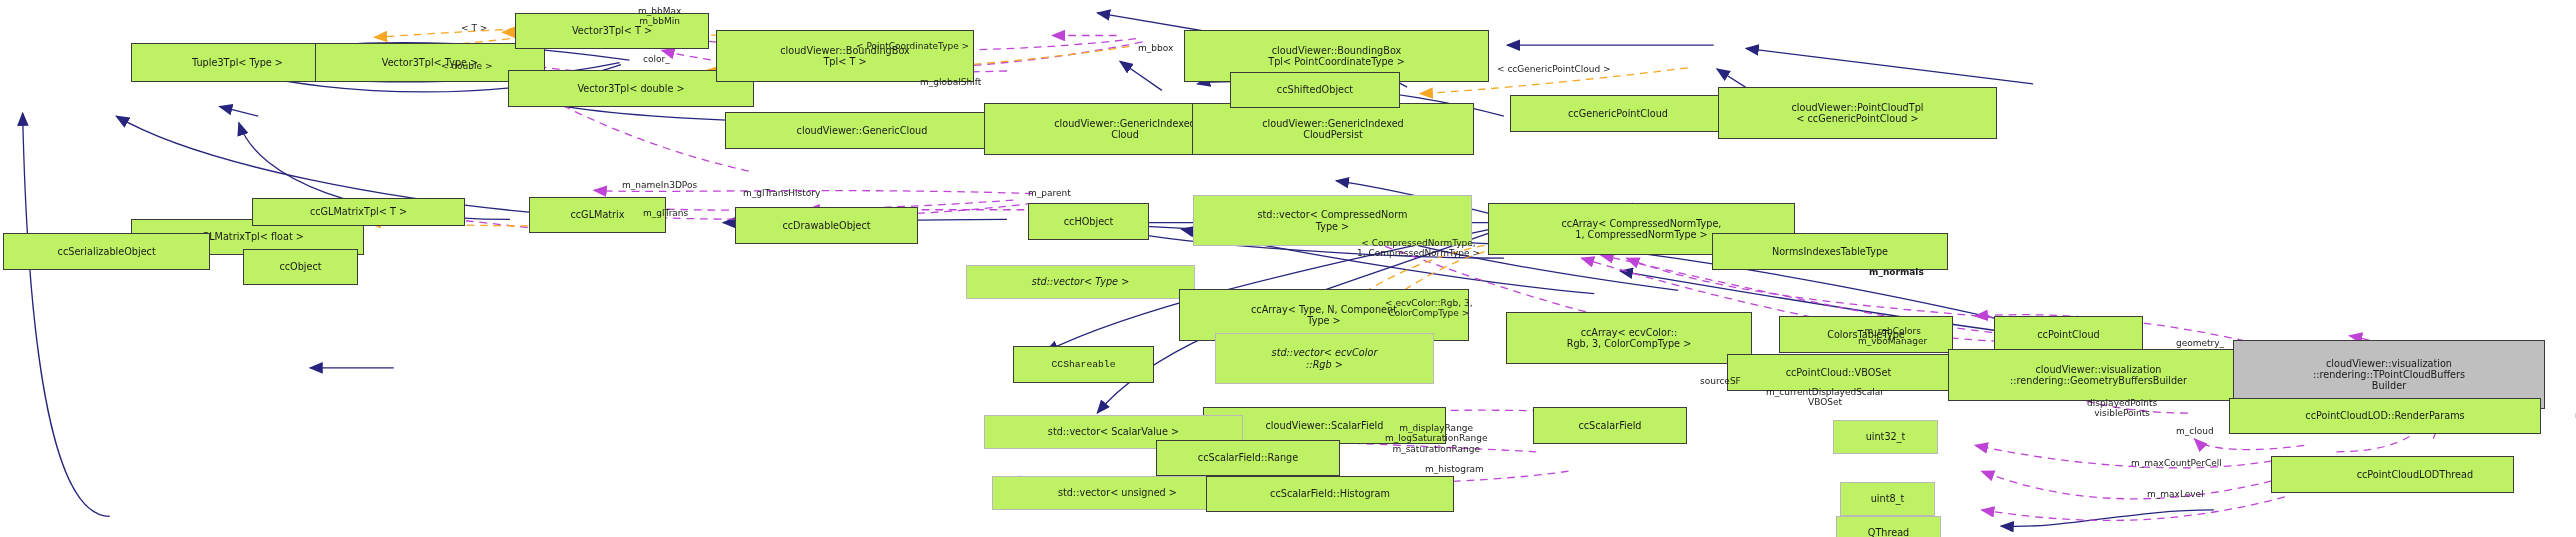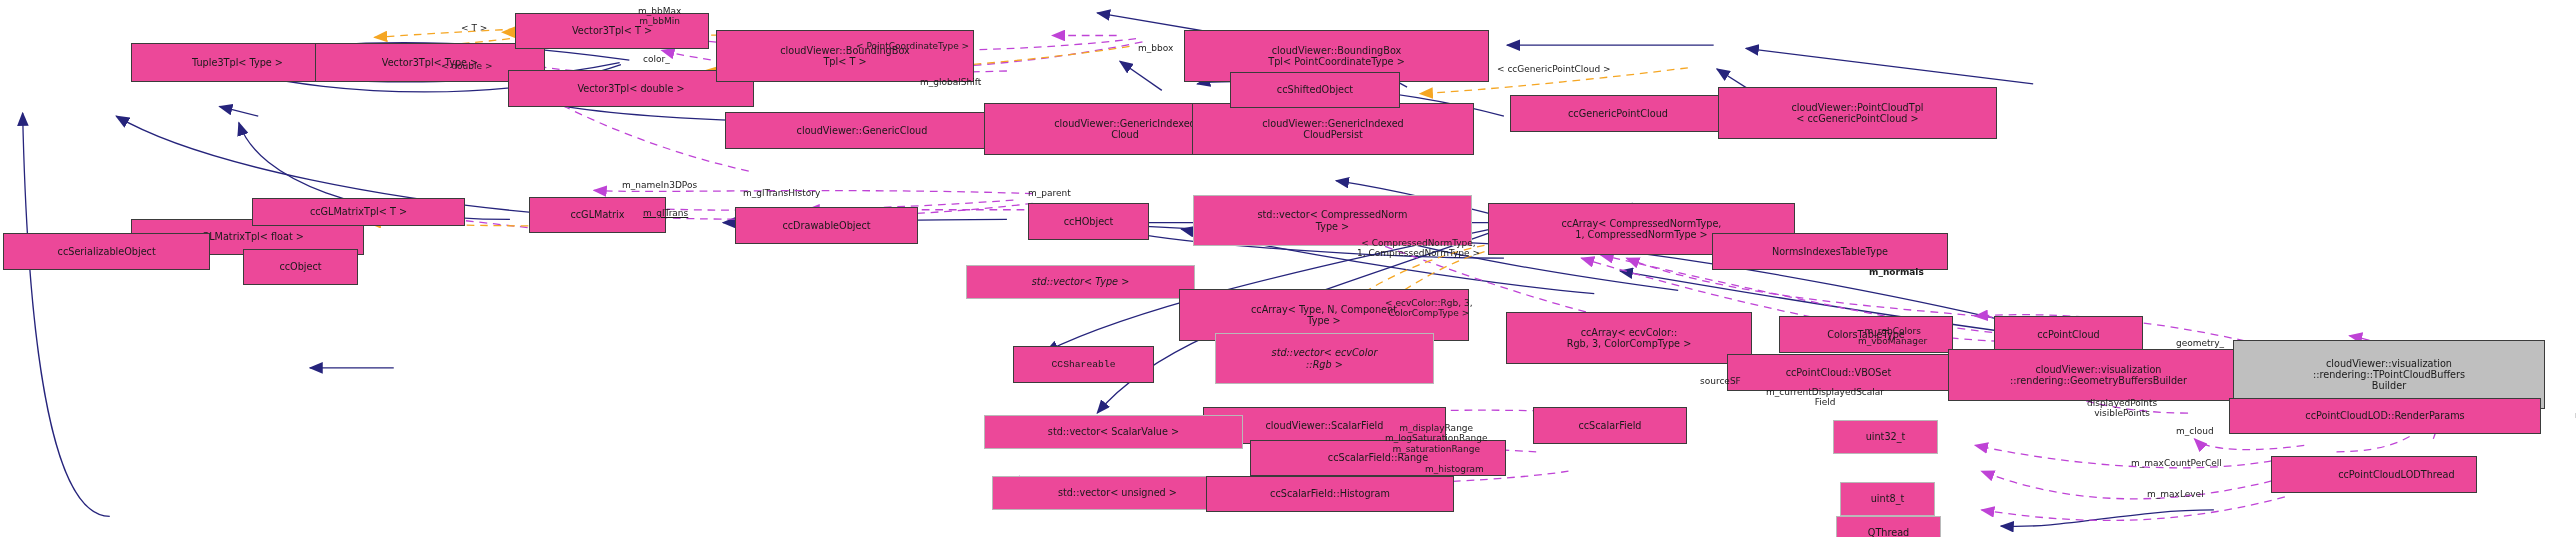--- a/index.html
+++ b/index.html
@@ -1,20 +1,20 @@
 <!DOCTYPE html>
 <html style="font-size:10.3px"><head>
 <meta charset="utf-8">
 <style>
   html,body{margin:0;padding:0;background:#ffffff;}
   #canvas{position:relative;width:2576px;height:537px;background:#fff;
           font-family:"DejaVu Sans","Liberation Sans",sans-serif;overflow:hidden;}
   svg.edges{position:absolute;left:0;top:0;width:2576px;height:537px;pointer-events:none;}
   .node{position:absolute;box-sizing:border-box;display:flex;align-items:center;
-        justify-content:center;text-align:center;background:#ec4899;
+        justify-content:center;text-align:center;background:#bef264;
         border:0.6px solid #2b2b2b;color:#1a1a1a;font-size:9.7px;line-height:1.15;
         padding:0.6px 3.2px;white-space:pre;}
   .node.thick{border:1.3px solid #3b3b3b;}
   .node.light{border:0.6px solid #b9b9b9;}
   .node.hl{background:#bfbfbf;border:1.3px solid #3b3b3b;}
   .elabel{position:absolute;font-size:9px;color:#1c1c1c;white-space:pre;
           text-align:center;line-height:1.15;}
 </style>
 </head>
 <body>
@@ -157,53 +157,53 @@
       <div class="node thick" style="left: 1727px; top: 354px; width: 223px; height: 37px;">ccPointCloud::VBOSet</div>
       <div class="node thick" style="left: 1948px; top: 349px; width: 301px; height: 52px;">cloudViewer::visualization
 ::rendering::GeometryBuffersBuilder</div>
       <div class="node hl" style="left: 2233px; top: 340px; width: 312px; height: 69px;">cloudViewer::visualization
 ::rendering::TPointCloudBuffers
 Builder</div>
       <div class="node thick" style="left: 2229px; top: 398px; width: 312px; height: 36px;">ccPointCloudLOD::RenderParams</div>
       <div class="node thick" style="left: 1203px; top: 407px; width: 243px; height: 37px;">cloudViewer::ScalarField</div>
       <div class="node thick" style="left: 1533px; top: 407px; width: 154px; height: 37px;">ccScalarField</div>
       <div class="node light" style="left: 984px; top: 415px; width: 259px; height: 34px;">std::vector&lt; ScalarValue &gt;</div>
-      <div class="node thick" style="left: 1250px; top: 440px; width: 256px; height: 36px; text-align: center;">ccScalarField::Range</div>
+      <div class="node thick" style="left: 1156px; top: 440px; width: 184px; height: 36px; text-align: center;">ccScalarField::Range</div>
       <div class="node light" style="left: 1833px; top: 420px; width: 105px; height: 34px;">uint32_t</div>
-      <div class="node thick" style="left: 2271px; top: 456px; width: 206px; height: 37px; padding-left: 48px;">ccPointCloudLODThread</div>
+      <div class="node thick" style="left: 2271px; top: 456px; width: 243px; height: 37px; padding-left: 48px;">ccPointCloudLODThread</div>
       <div class="node light" style="left: 992px; top: 476px; width: 246px; height: 34px; padding-left: 8px;">std::vector&lt; unsigned &gt;</div>
       <div class="node thick" style="left: 1206px; top: 476px; width: 248px; height: 36px;">ccScalarField::Histogram</div>
       <div class="node light" style="left: 1840px; top: 482px; width: 95px; height: 34px;">uint8_t</div>
       <div class="node light" style="left: 1836px; top: 516px; width: 105px; height: 34px;">QThread</div>
     </div>
   <div id="labels">
       <div class="elabel" style="left: 461px; top: 23px;">&lt; T &gt;</div>
       <div class="elabel" style="left: 441px; top: 61px;">&lt; double &gt;</div>
       <div class="elabel" style="left: 638px; top: 6px;">m_bbMax
 m_bbMin</div>
       <div class="elabel" style="left: 643px; top: 54px;">color_</div>
       <div class="elabel" style="left: 856px; top: 41px;">&lt; PointCoordinateType &gt;</div>
       <div class="elabel" style="left: 1138px; top: 43px;">m_bbox</div>
       <div class="elabel" style="left: 1497px; top: 64px;">&lt; ccGenericPointCloud &gt;</div>
       <div class="elabel" style="left: 920px; top: 77px;">m_globalShift</div>
       <div class="elabel" style="left: 622px; top: 180px;">m_nameIn3DPos</div>
       <div class="elabel" style="left: 743px; top: 188px;">m_glTransHistory</div>
-      <div class="elabel" style="left: 643px; top: 208px; text-decoration: underline;">m_glTrans</div>
+      <div class="elabel" style="left: 643px; top: 208px;">m_glTrans</div>
       <div class="elabel" style="left: 1028px; top: 188px;">m_parent</div>
       <div class="elabel" style="left: 1357px; top: 238px;">&lt; CompressedNormType,
 1, CompressedNormType &gt;</div>
       <div class="elabel" style="left: 1869px; top: 267px; font-weight: bold;">m_normals</div>
       <div class="elabel" style="left: 1385px; top: 298px;">&lt; ecvColor::Rgb, 3,
 ColorCompType &gt;</div>
       <div class="elabel" style="left: 1858px; top: 326px;">m_rgbColors
 m_vboManager</div>
       <div class="elabel" style="left: 2176px; top: 338px;">geometry_</div>
       <div class="elabel" style="left: 1700px; top: 376px;">sourceSF</div>
       <div class="elabel" style="left: 1766px; top: 387px;">m_currentDisplayedScalar
-Field</div>
+VBOSet</div>
       <div class="elabel" style="left: 2087px; top: 398px;">displayedPoints
 visiblePoints</div>
       <div class="elabel" style="left: 2575px; top: 410px;">m_currentState</div>
       <div class="elabel" style="left: 1385px; top: 423px;">m_displayRange
 m_logSaturationRange
 m_saturationRange</div>
       <div class="elabel" style="left: 2176px; top: 426px;">m_cloud</div>
       <div class="elabel" style="left: 2131px; top: 458px;">m_maxCountPerCell</div>
       <div class="elabel" style="left: 1425px; top: 464px;">m_histogram</div>
       <div class="elabel" style="left: 2147px; top: 489px;">m_maxLevel</div>

